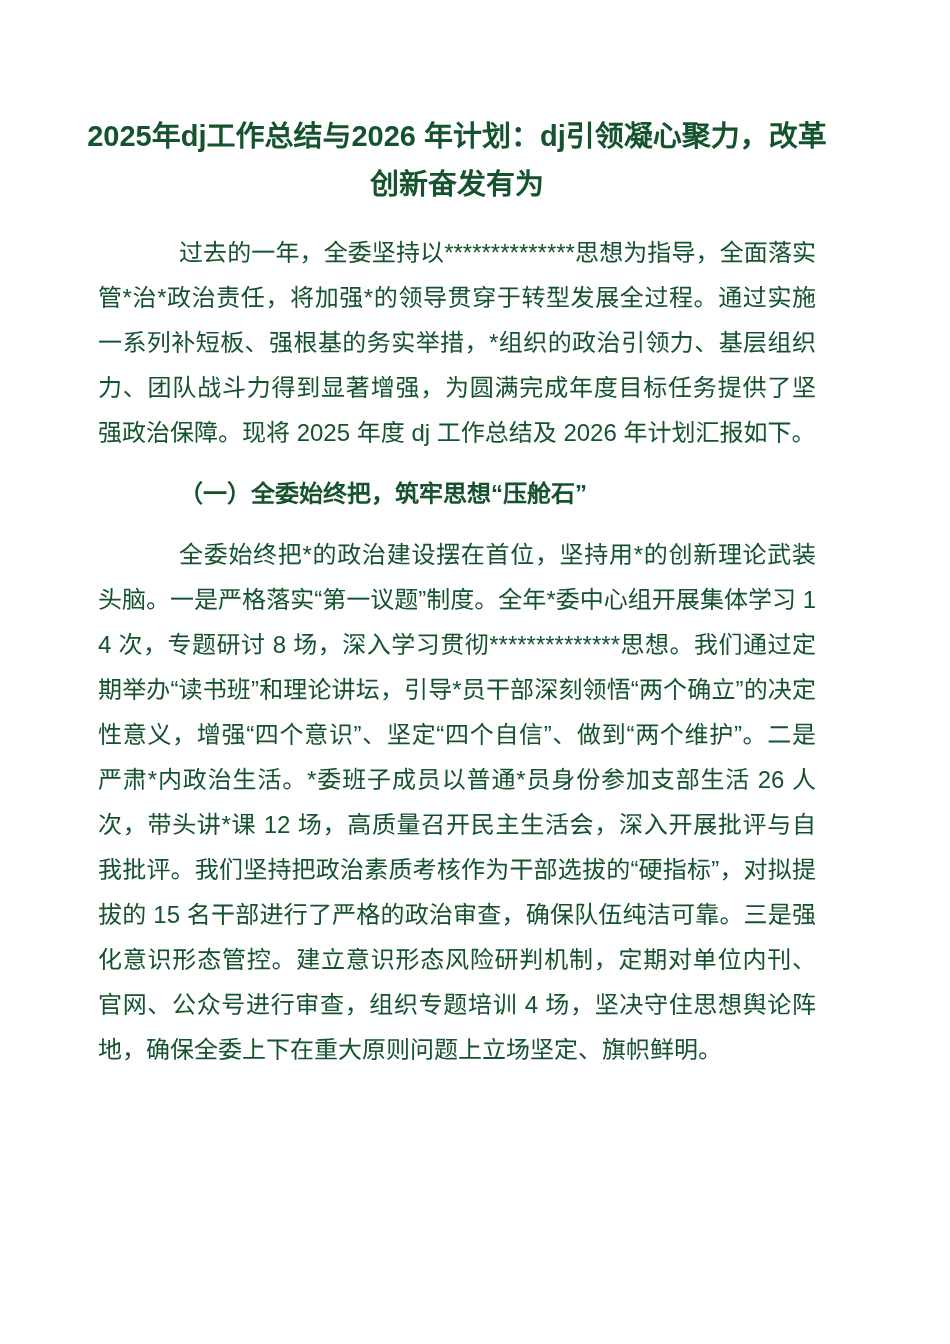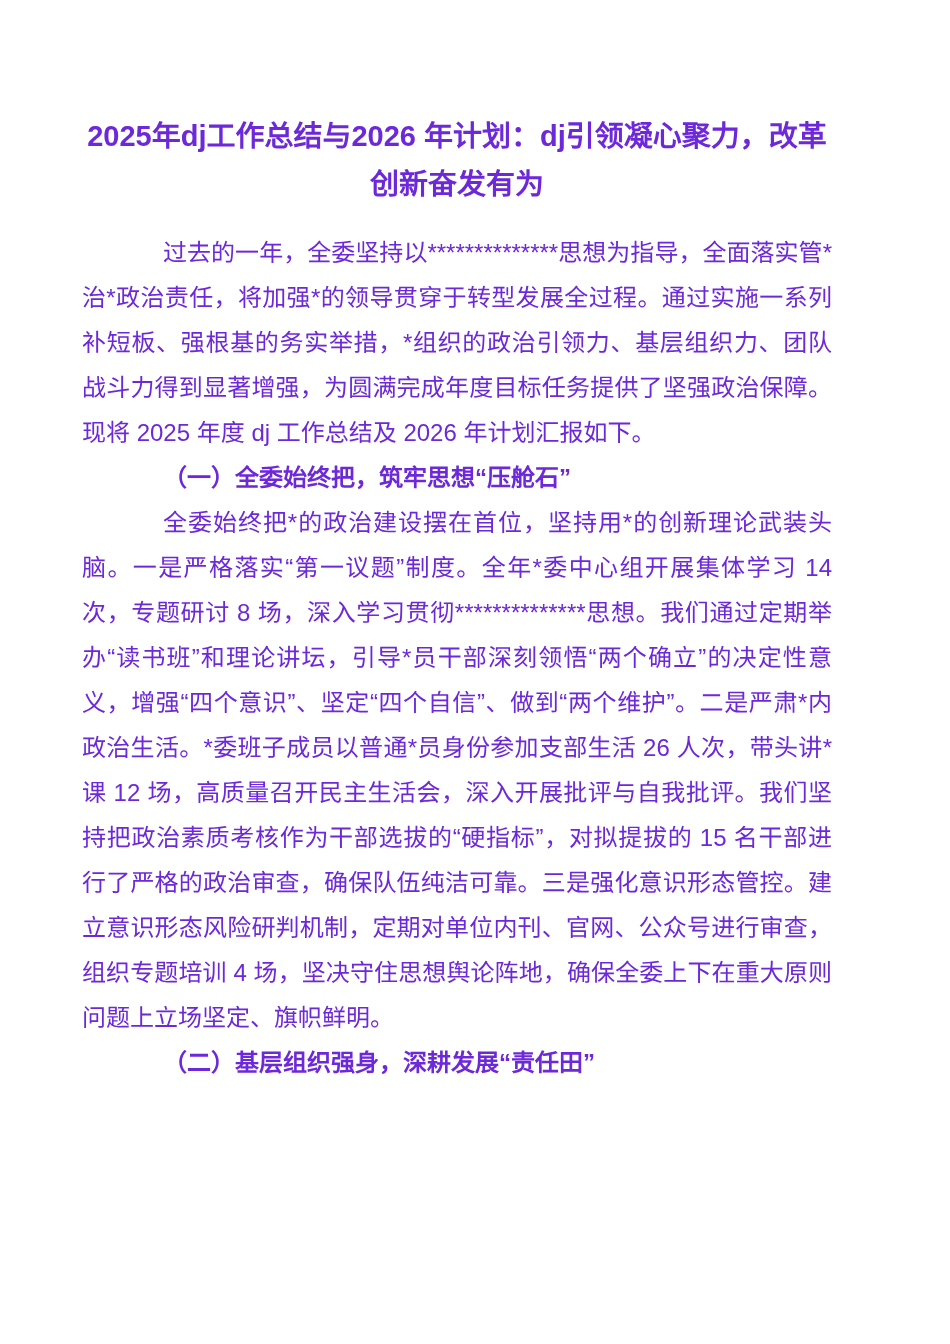--- a/index.html
+++ b/index.html
@@ -7,33 +7,33 @@
     padding: 0;
     background: #ffffff;
   }
   .page {
     position: relative;
     width: 950px;
     height: 1344px;
     box-sizing: border-box;
     padding: 112px 118px 0 82px;
     background: #ffffff;
-    color: #6d28d9;
+    color: #14532d;
     font-family: "Liberation Sans", sans-serif;
     overflow: hidden;
   }
   .doc-title {
     margin: 0 0 22px 0;
     font-size: 29px;
     line-height: 48px;
     font-weight: 700;
     text-align: center;
   }
   .para {
-    margin: 0;
+    margin: 16px;
     font-size: 24px;
     line-height: 45px;
     text-align: justify;
     text-justify: inter-ideograph;
     text-indent: 81px;
     word-break: break-all;
   }
   .para.sub-heading {
     font-weight: 700;
   }
@@ -44,15 +44,14 @@
 <div class="page">
   <h1 class="doc-title">2025年dj工作总结与2026 年计划：dj引领凝心聚力，改革创新奋发有为</h1>
 
   <p class="para body">过去的一年，全委坚持以**************思想为指导，全面落实管*治*政治责任，将加强*的领导贯穿于转型发展全过程。通过实施一系列补短板、强根基的务实举措，*组织的政治引领力、基层组织力、团队战斗力得到显著增强，为圆满完成年度目标任务提供了坚强政治保障。现将 2025 年度 dj 工作总结及 2026 年计划汇报如下。</p>
 
 
   <p class="para sub-heading">（一）全委始终把，筑牢思想“压舱石”</p>
 
   <p class="para body">全委始终把*的政治建设摆在首位，坚持用*的创新理论武装头脑。一是严格落实“第一议题”制度。全年*委中心组开展集体学习 14 次，专题研讨 8 场，深入学习贯彻**************思想。我们通过定期举办“读书班”和理论讲坛，引导*员干部深刻领悟“两个确立”的决定性意义，增强“四个意识”、坚定“四个自信”、做到“两个维护”。二是严肃*内政治生活。*委班子成员以普通*员身份参加支部生活 26 人次，带头讲*课 12 场，高质量召开民主生活会，深入开展批评与自我批评。我们坚持把政治素质考核作为干部选拔的“硬指标”，对拟提拔的 15 名干部进行了严格的政治审查，确保队伍纯洁可靠。三是强化意识形态管控。建立意识形态风险研判机制，定期对单位内刊、官网、公众号进行审查，组织专题培训 4 场，坚决守住思想舆论阵地，确保全委上下在重大原则问题上立场坚定、旗帜鲜明。</p>
 
-  <p class="para sub-heading">（二）基层组织强身，深耕发展“责任田”</p>
 
 </div>
 
 </body></html>

